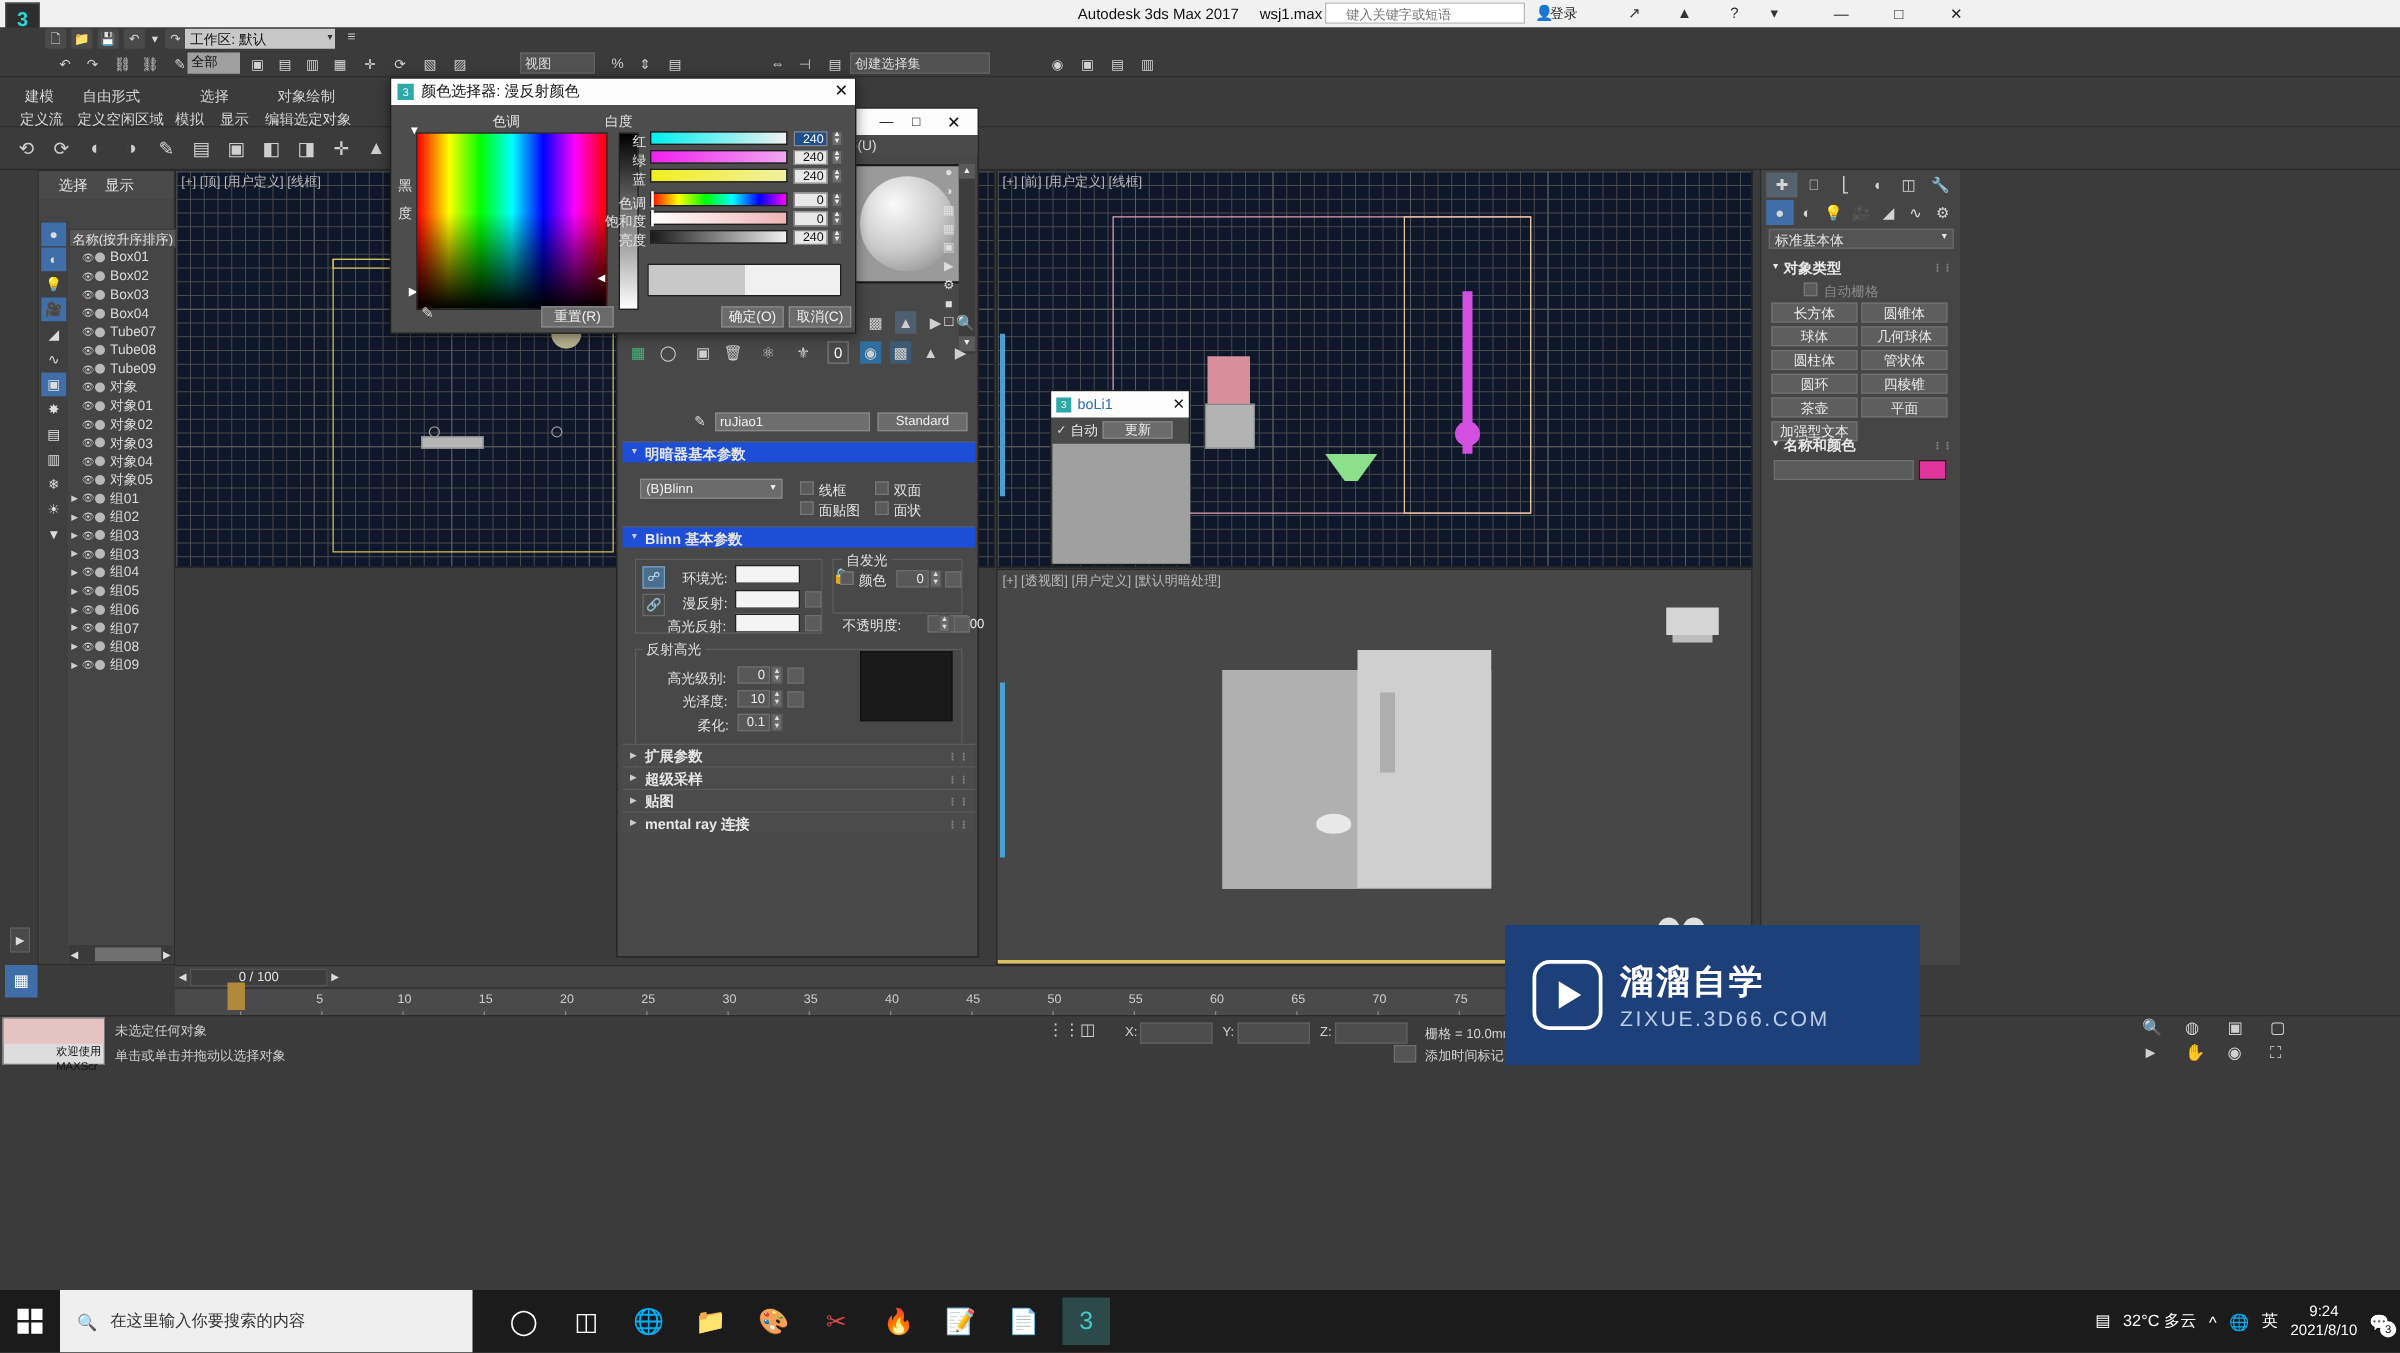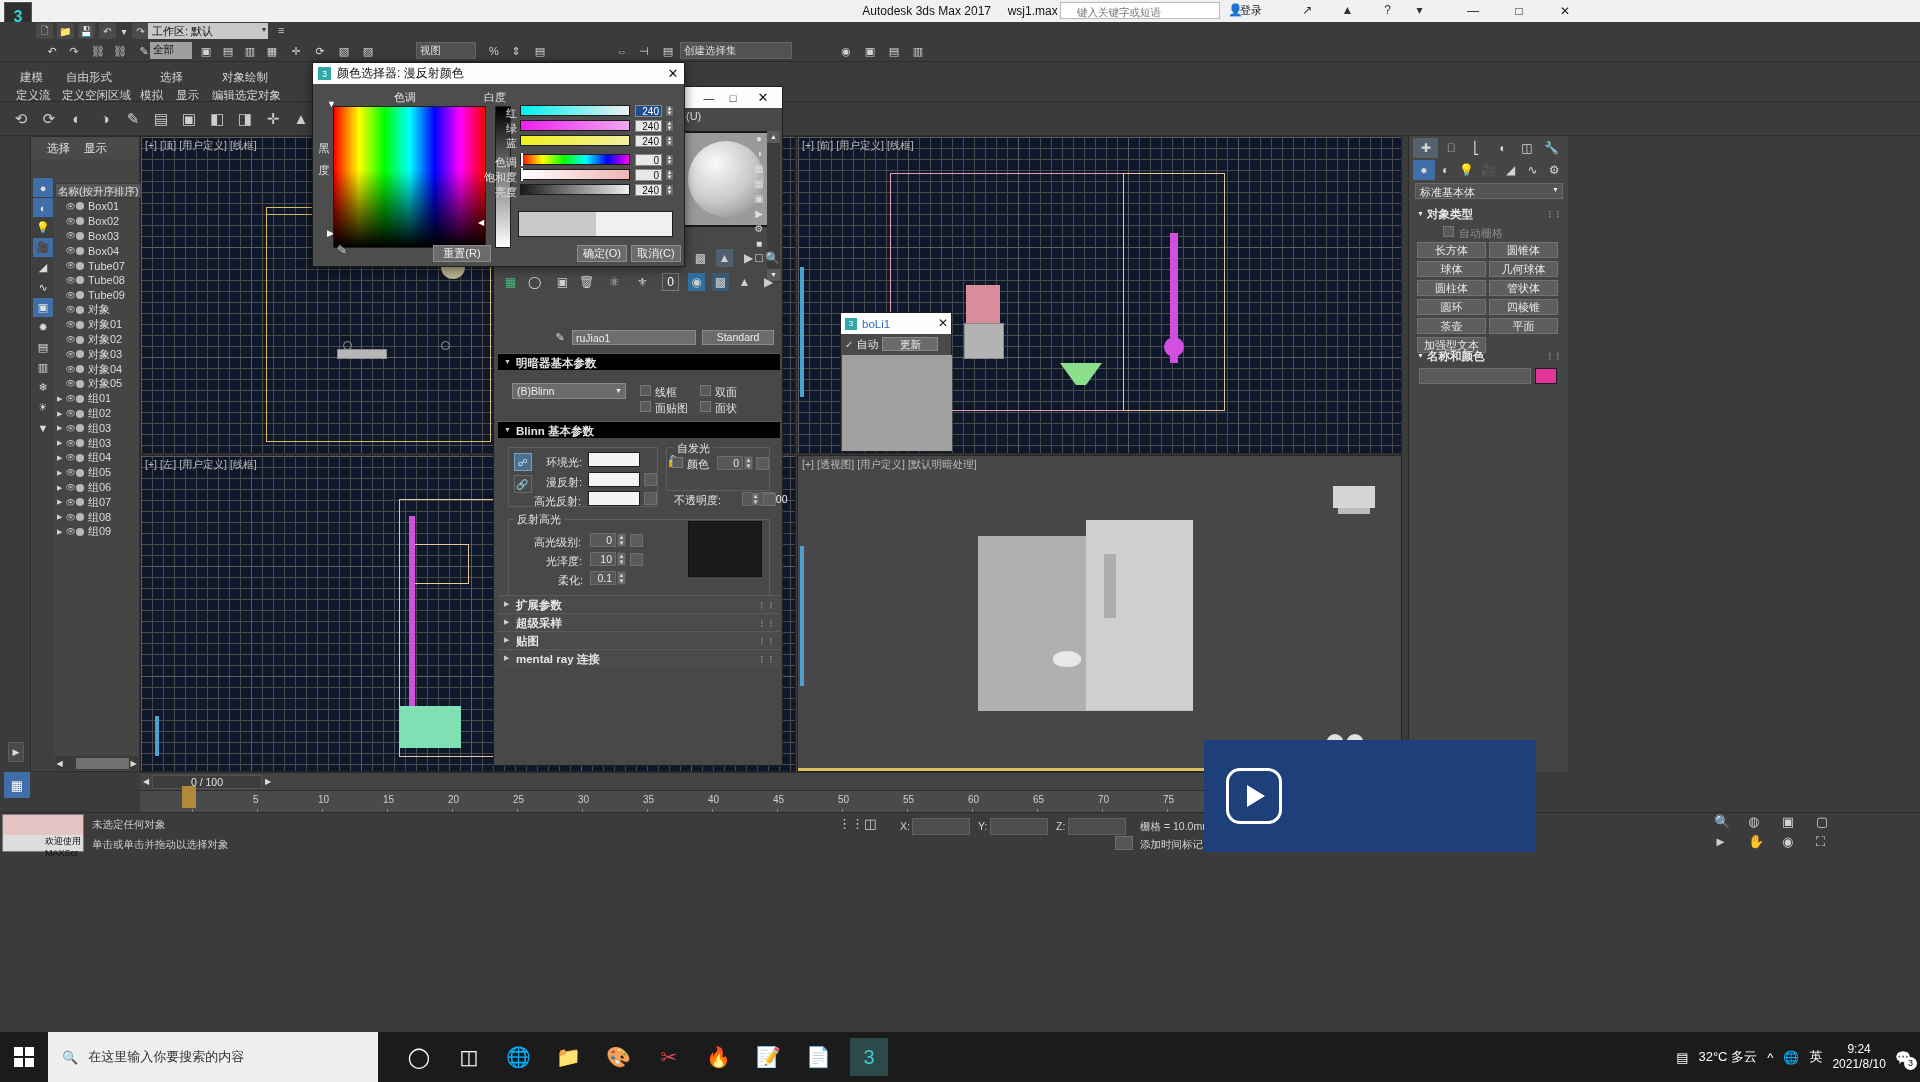--- a/index.html
+++ b/index.html
@@ -168,21 +168,21 @@
   .me-nav .lt{ width:14px; text-align:center; background:#f2f2f2; height:15px; line-height:14px; }
   .me-toolrow{ position:absolute; left:4px; width:280px; height:20px; }
   .me-toolrow .mi{ position:absolute; top:0; width:17px; height:18px; font-size:12px; color:#cfcfcf;
     display:flex; align-items:center; justify-content:center; }
   .me-namefield{ position:absolute; left:78px; top:243px; width:124px; height:15px; background:#6e6e6e;
     border:1px solid #8a8a8a; color:#efefef; font-size:10.5px; padding:1px 3px; }
   .me-std{ position:absolute; left:208px; top:243px; width:72px; height:15px; background:#6b6b6b;
     border:1px solid #8a8a8a; color:#efefef; font-size:10.5px; text-align:center; line-height:13px; }
 
   .roll{ position:absolute; left:4px; width:282px; background:#484848; }
-  .roll-h{ height:17px; background:#000000; border-top:1px solid #5b5b5b; color:#e6e6e6;
+  .roll-h{ height:17px; background:#1d4ed8; border-top:1px solid #5b5b5b; color:#e6e6e6;
     font-size:11.5px; font-weight:bold; padding:2px 0 0 18px; position:relative; }
   .roll-h .tri{ position:absolute; left:6px; top:4px; font-size:7px; color:#ccc; }
   .roll-h .dots{ position:absolute; right:4px; top:5px; font-size:8px; color:#888; letter-spacing:1px;}
   .sub{ position:absolute; font-size:11px; color:#e2e2e2; }
   .cfield{ position:absolute; height:15px; background:#f4f4f4; border:1px solid #1e1e1e; }
   .nfield{ position:absolute; height:14px; background:#585858; border:1px solid #6d6d6d;
     color:#e8e8e8; font-size:10.5px; text-align:right; padding-right:3px; }
   .spn{ position:absolute; width:9px; height:14px; background:#6a6a6a; border:1px solid #555;
     color:#ddd; font-size:6px; text-align:center; }
   .sqbtn{ position:absolute; width:13px; height:13px; background:#5c5c5c; border:1px solid #6e6e6e; }
@@ -383,30 +383,20 @@
     <div style="position:absolute;left:325px;top:36px;width:102px;height:238px;border:1px solid #e8c59a;"></div>
     <div style="position:absolute;left:168px;top:148px;width:34px;height:68px;background:#d88e9b;"></div>
     <div style="position:absolute;left:166px;top:186px;width:40px;height:36px;background:#b3b3b3;border:1px solid #8a8a8a;"></div>
     <div style="position:absolute;left:262px;top:226px;width:42px;height:22px;background:#8ce08c;
                 clip-path:polygon(0 0,100% 0,62% 100%,38% 100%);"></div>
     <div style="position:absolute;left:372px;top:96px;width:8px;height:130px;background:#d24fe0;"></div>
     <div style="position:absolute;left:366px;top:200px;width:20px;height:20px;background:#d24fe0;border-radius:50%;"></div>
     <div style="position:absolute;left:2px;top:130px;width:4px;height:130px;background:#4aa0d0;"></div>
   </div>
 
-  <div class="vp vlight" style="left:140px;top:455px;width:656px;height:317px;">
-    <div class="grid-minor"></div>
-      <div class="grid-major"></div>
-    <div class="vp-label">[+] [左] [用户定义] [线框]</div>
-    <div style="position:absolute;left:258px;top:43px;width:98px;height:258px;border:1px solid #e8c59a;"></div>
-    <div style="position:absolute;left:272px;top:88px;width:56px;height:40px;border:1px solid #e8c59a;"></div>
-    <div style="position:absolute;left:268px;top:60px;width:6px;height:190px;background:#d24fe0;"></div>
-    <div style="position:absolute;left:258px;top:250px;width:62px;height:42px;background:#7fe0b4;"></div>
-    <div style="position:absolute;left:14px;top:260px;width:4px;height:40px;background:#4aa0d0;"></div>
-  </div>
 
   <div class="vp vgrey" style="left:797px;top:455px;width:605px;height:317px;">
     <div class="vp-label">[+] [透视图] [用户定义] [默认明暗处理]</div>
     <div style="position:absolute;left:180px;top:80px;width:215px;height:175px;background:#c2c2c2;"></div>
     <div style="position:absolute;left:180px;top:80px;width:108px;height:175px;background:#b0b0b0;"></div>
     <div style="position:absolute;left:288px;top:64px;width:107px;height:190px;background:#cfcfcf;"></div>
     <div style="position:absolute;left:255px;top:195px;width:28px;height:16px;border-radius:50% 50% 45% 45%;background:#e8e8e8;"></div>
     <div style="position:absolute;left:306px;top:98px;width:12px;height:64px;background:#aeaeae;"></div>
     <div style="position:absolute;left:535px;top:30px;width:42px;height:22px;background:#d6d6d6;"></div>
     <div style="position:absolute;left:540px;top:52px;width:32px;height:6px;background:#bdbdbd;"></div>
@@ -992,20 +982,24 @@
   <div style="position:absolute;left:8px;top:742px;width:16px;height:20px;background:#4a4a4a;
               border:1px solid #5e5e5e;color:#ddd;font-size:9px;display:flex;align-items:center;
               justify-content:center;">▶</div>
   <div style="position:absolute;left:4px;top:772px;width:26px;height:26px;background:#3f6ea8;
               color:#fff;font-size:13px;display:flex;align-items:center;justify-content:center;">▦</div>
 
   <div class="wm">
     <div class="wm-logo">
         <div class="tri"></div>
       </div>
+    <div>
+      <div class="wm-t1">溜溜自学</div>
+      <div class="wm-t2">ZIXUE.3D66.COM</div>
+    </div>
   </div>
 
   <div class="tbar">
     <div class="start">
       <div style="display:grid;grid-template-columns:9px 9px;grid-template-rows:9px 9px;gap:2px;">
         <div style="background:#fff;"></div>
           <div style="background:#fff;"></div>
         <div style="background:#fff;"></div>
           <div style="background:#fff;"></div>
       </div>

